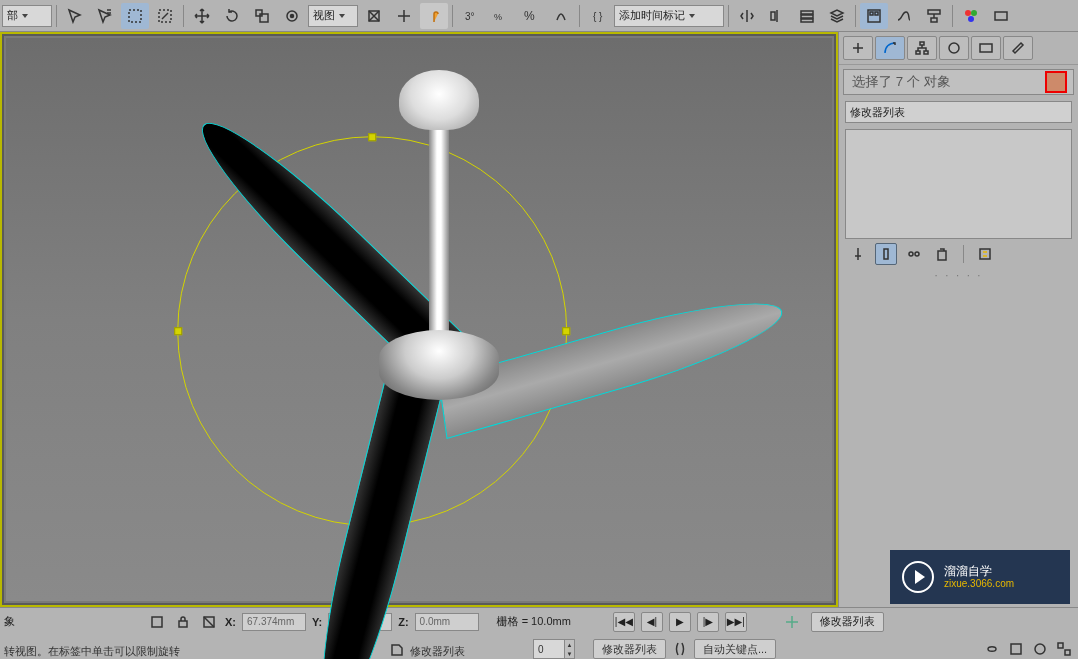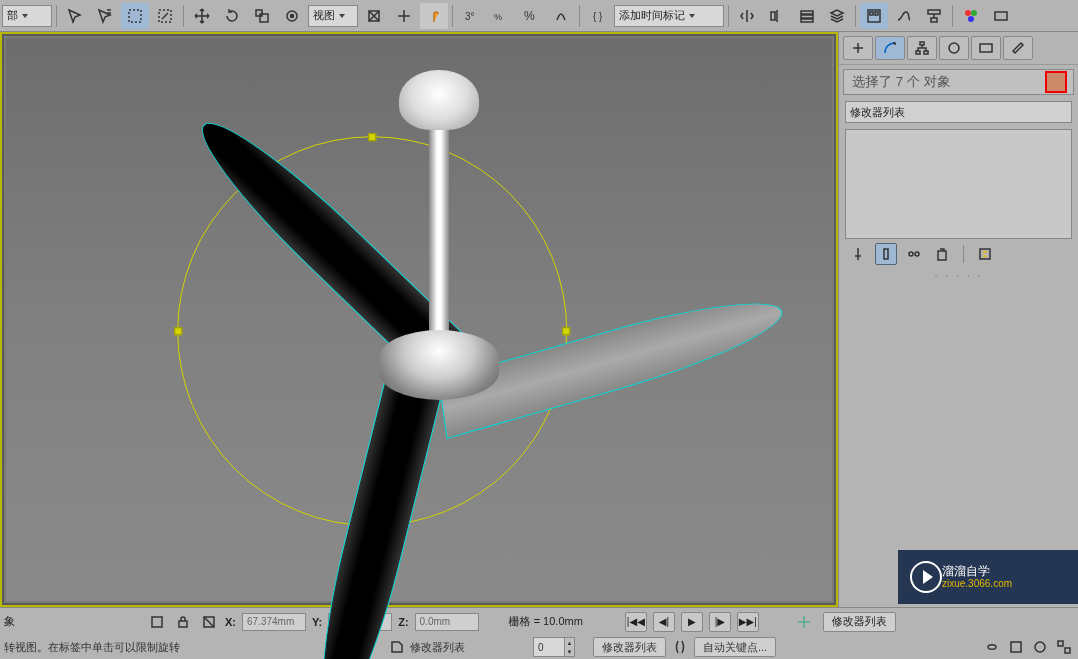--- a/index.html
+++ b/index.html
@@ -37,31 +37,31 @@
 .side-list{margin:2px 6px;height:22px;border:1px solid #888;background:#d0d0d0;display:flex;align-items:center;padding:0 4px}
 .side-list .caret{margin-left:auto}
 .side-stack{margin:4px 6px;height:110px;border:1px solid #888;background:#c8c8c8}
 .side-icons{display:flex;gap:6px;padding:0 8px;align-items:center}
 .side-icon{width:22px;height:22px;display:flex;align-items:center;justify-content:center;border:1px solid transparent;border-radius:2px;color:#555}
 .side-icon.active{background:#9fb8d4;border-color:#567}
 .side-icons .sep{width:1px;height:18px;background:#888;margin:0 4px}
 .drag-dots{text-align:center;color:#777;letter-spacing:2px;padding:4px 0}
 
 .bottom1{height:28px;background:#b4b4b4;border-top:1px solid #888;display:flex;align-items:center;gap:6px;padding:0 4px}
-.bottom2{height:24px;background:#b4b4b4;display:flex;align-items:center;gap:4px;padding:0 4px;font-size:11px;color:#333}
+.bottom2{height:24px;background:#b4b4b4;display:flex;align-items:flex-end;gap:4px;padding:0 4px;font-size:11px;color:#333}
 .coord-lbl{font-weight:bold}
 .coord-val{width:64px;height:18px;background:#cfcfcf;border:1px solid #888;padding:0 4px;display:flex;align-items:center;color:#666;font-size:10px}
 .play-btn{width:22px;height:20px;display:flex;align-items:center;justify-content:center;border:1px solid #888;background:#c8c8c8;border-radius:2px;font-size:10px}
 .key-btn{height:20px;border:1px solid #888;background:#cfcfcf;padding:0 8px;display:flex;align-items:center;font-size:11px;border-radius:2px}
 .spinner{display:flex;align-items:center;height:20px;border:1px solid #888;background:#d8d8d8}
 .spinner .val{width:30px;padding:0 4px;font-size:10px}
 .spinner .ar{width:10px;display:flex;flex-direction:column}
 .spinner .ar div{height:9px;display:flex;align-items:center;justify-content:center;font-size:6px;background:#c0c0c0;border-left:1px solid #888}
 
-.watermark{position:absolute;right:0;bottom:55px;width:180px;height:54px;background:rgba(20,40,70,.9);color:#fff;display:flex;align-items:center;gap:0;padding:8px 12px;font-size:12px}
+.watermark{position:absolute;right:8px;bottom:55px;width:180px;height:54px;background:rgba(20,40,70,.9);color:#fff;display:flex;align-items:center;gap:10px;padding:8px 12px;font-size:12px}
 .wm-logo{width:32px;height:32px;border:2px solid #fff;border-radius:50%;display:flex;align-items:center;justify-content:center}
 .wm-tri{width:0;height:0;border-left:10px solid #fff;border-top:7px solid transparent;border-bottom:7px solid transparent;margin-left:3px}
 .wm-text{display:flex;flex-direction:column;line-height:1.1}
 .wm-domain{color:#e7b800;font-size:10px}
 
 svg{width:16px;height:16px;stroke:#333;stroke-width:1.5;fill:none}
 </style>
 </head>
 <body>
 
@@ -363,21 +363,21 @@
         <rect x="3" y="3" width="10" height="10"></rect>
         <path d="M3 3l10 10"></path>
       </svg>
     </div>
   <span class="coord-lbl">X:</span>
   <span class="coord-val">67.374mm</span>
   <span class="coord-lbl">Y:</span>
   <span class="coord-val">45.77mm</span>
   <span class="coord-lbl">Z:</span>
   <span class="coord-val">0.0mm</span>
-  <span style="margin-left:24px">栅格 = 10.0mm</span>
+  <span style="margin-left:12px">栅格 = 10.0mm</span>
   <div style="flex:0 0 30px"></div>
   <div class="play-btn">|◀◀</div>
   <div class="play-btn">◀|</div>
   <div class="play-btn">▶</div>
   <div class="play-btn">|▶</div>
   <div class="play-btn">▶▶|</div>
   <div style="flex:0 0 20px"></div>
   <div class="tb-btn" style="width:26px;height:26px">
       <svg viewBox="0 0 16 16">
         <path d="M8 2v12M2 8h12" stroke="#5a8"></path>

